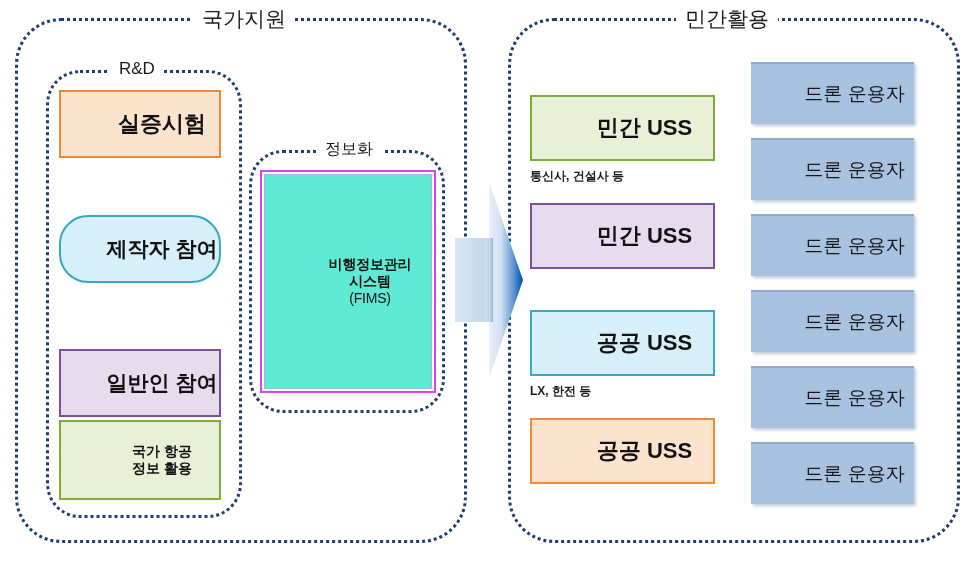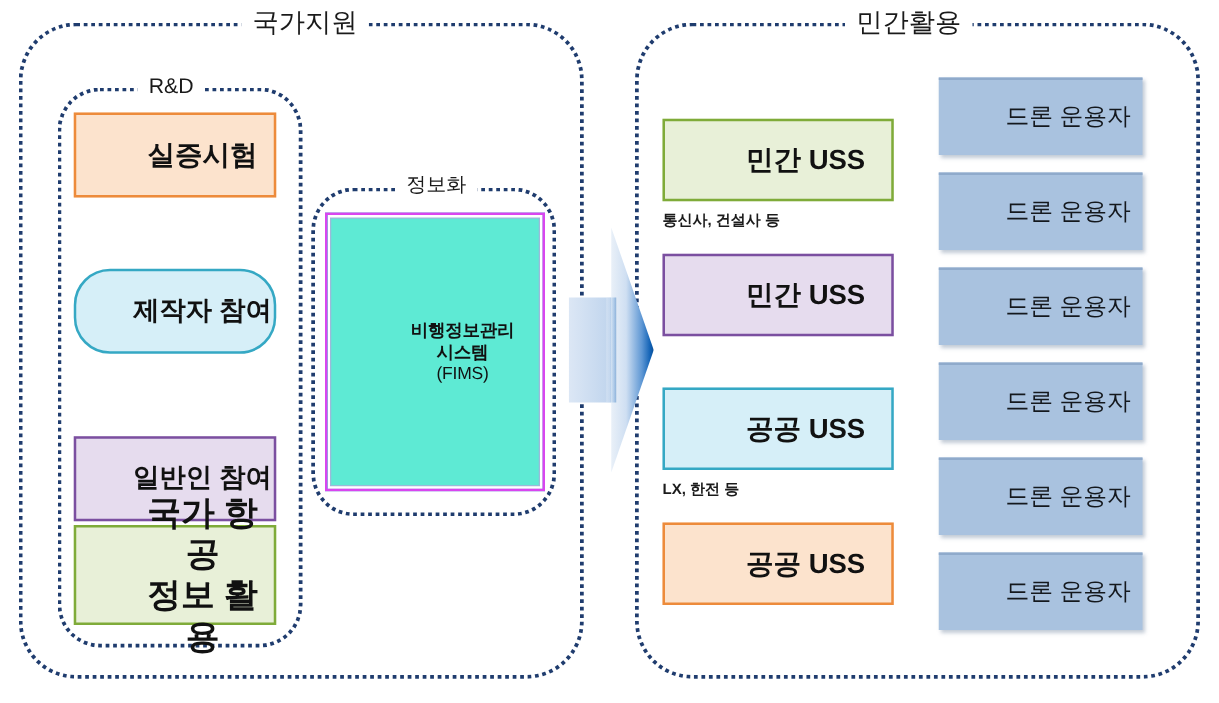--- a/index.html
+++ b/index.html
@@ -125,21 +125,21 @@
   </div>
 
   <div class="node n-cyan" style="left:59px; top:215px; width:162px; height:68px; font-size:21px;border-radius:29px;">
     <span class="node-lbl">제작자 참여</span>
   </div>
 
   <div class="node n-purple" style="left:59px; top:313px; width:162px; height:68px; font-size:21px;margin-top:36px;">
     <span class="node-lbl">일반인 참여</span>
   </div>
 
-  <div class="node n-green" style="left:59px; top:420px; width:162px; height:80px; font-size:27px; white-space:pre-line;">
+  <div class="node n-green" style="left:59px; top:420px; width:162px; height:80px; font-size:14px; white-space:pre-line;">
     <span class="node-lbl">국가 항공
 정보 활용</span>
   </div>
 
   <div class="dotted-box inner" style="left:249px; top:150px; width:196px; height:263px;"></div>
   <div class="box-title title-sm" style="left:316px; top:141px;">정보화</div>
 
   <div class="node n-fims" style="left:260px; top:170px; width:176px; height:223px; flex-direction:column;">
     <span class="node-lbl">비행정보관리</span>
     <span class="node-lbl">시스템</span>

